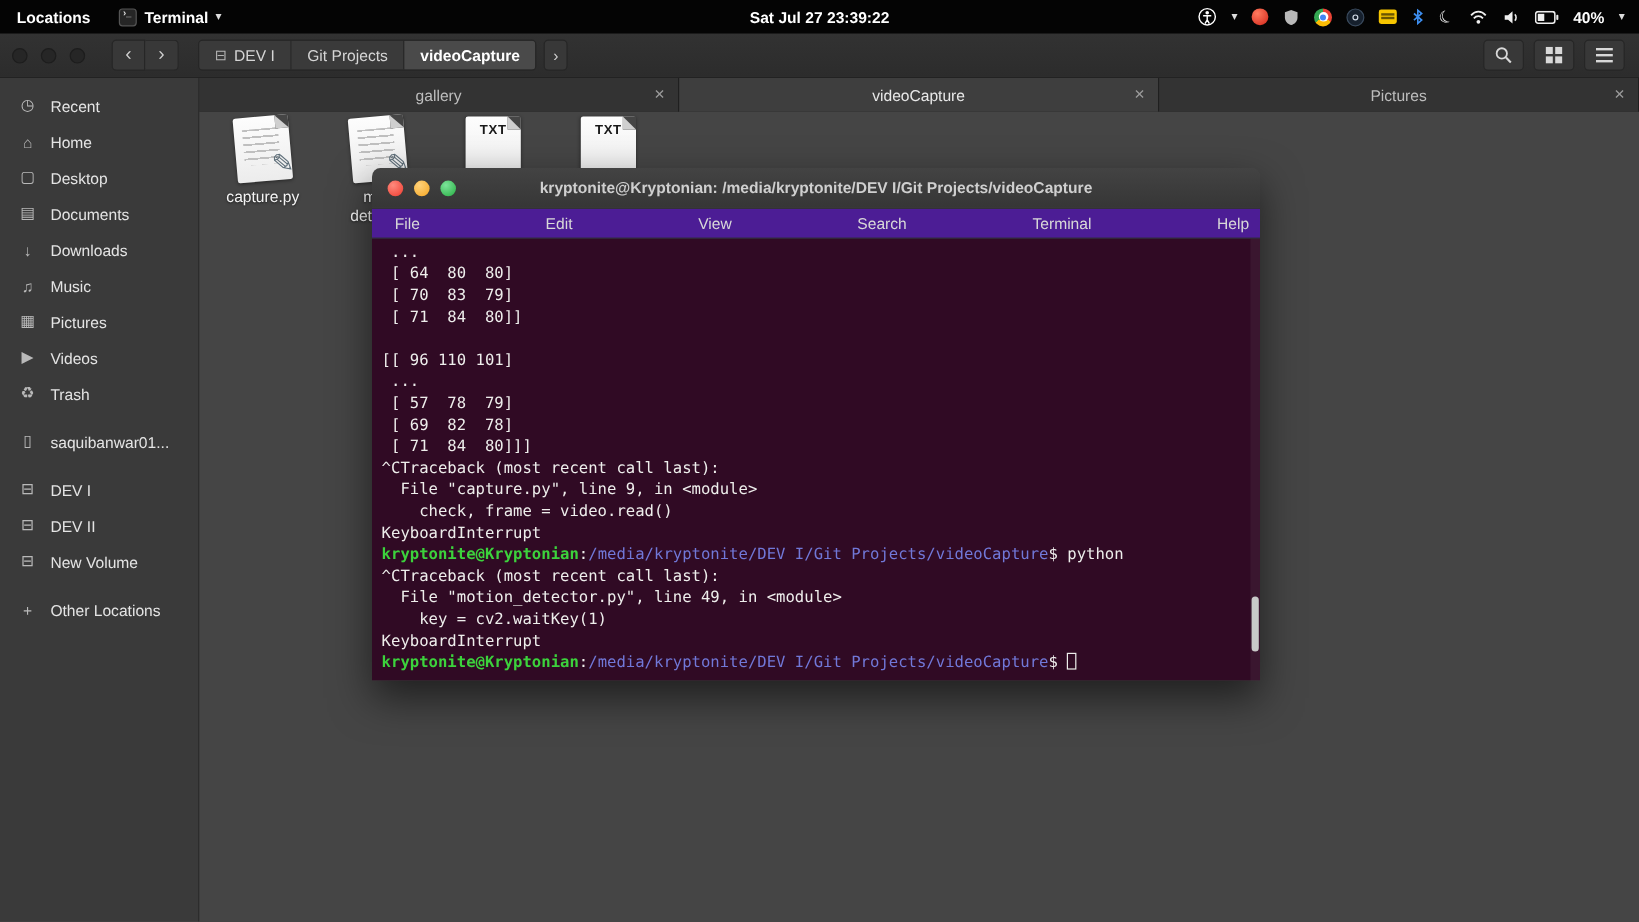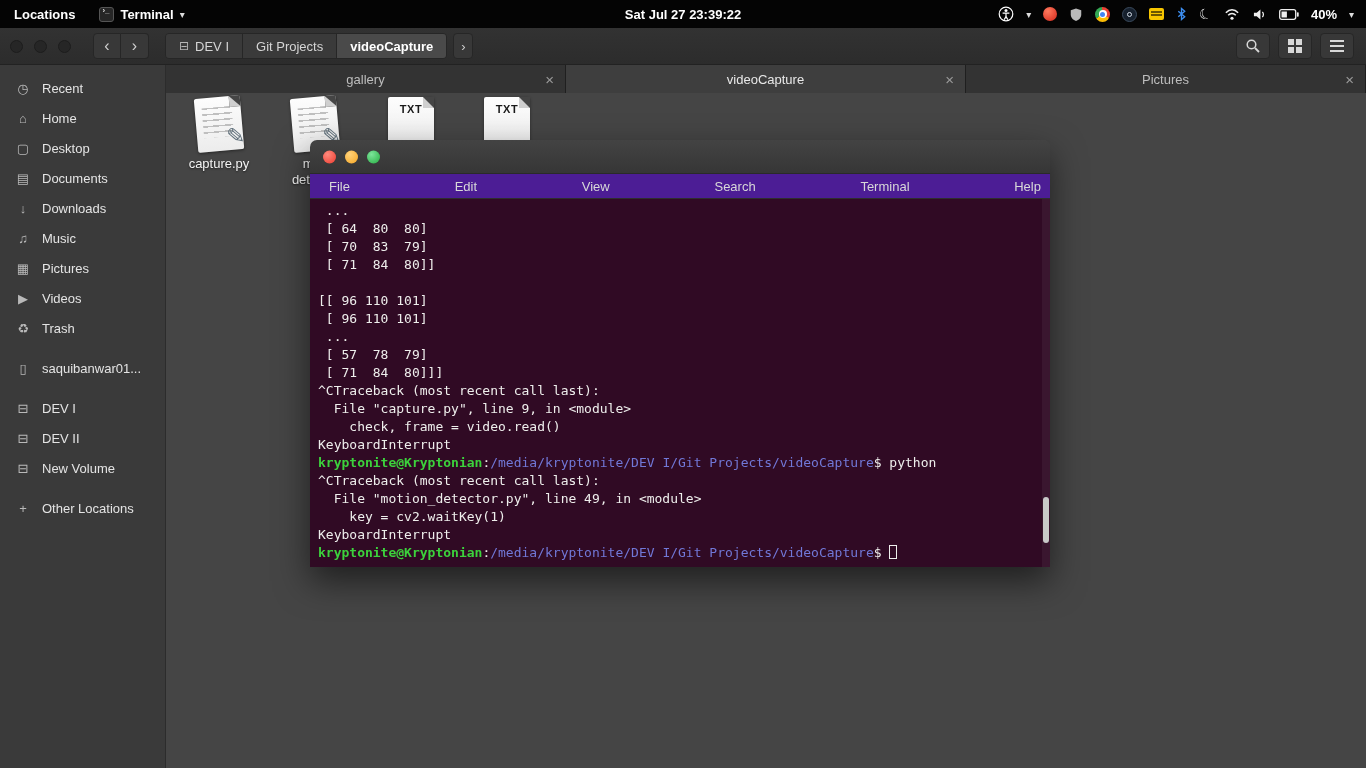--- a/index.html
+++ b/index.html
@@ -315,42 +315,43 @@
     </div>
   </div>
 
 <div class="term-win">
   <div class="term-title">
     <span class="lights">
       <span class="light l-close"></span>
       <span class="light l-min"></span>
       <span class="light l-max"></span>
     </span>
+    <span class="tt-text">kryptonite@Kryptonian: /media/kryptonite/DEV I/Git Projects/videoCapture</span>
   </div>
   <div class="term-menubar">
       <span class="tmenu-item">File</span>
       <span class="tmenu-item">Edit</span>
       <span class="tmenu-item">View</span>
       <span class="tmenu-item">Search</span>
       <span class="tmenu-item">Terminal</span>
       <span class="tmenu-item">Help</span>
     </div>
   <div class="term-body">
     <div class="term-scroll-trough">
       <div class="term-scroll-thumb"></div>
     </div>
       <div class="tl"><span> ...</span></div>
       <div class="tl"><span> [ 64  80  80]</span></div>
       <div class="tl"><span> [ 70  83  79]</span></div>
       <div class="tl"><span> [ 71  84  80]]</span></div>
       <div class="tl"><span></span></div>
       <div class="tl"><span>[[ 96 110 101]</span></div>
-      <div class="tl"><span> [ 96 110 101]</span></div>
       <div class="tl"><span> ...</span></div>
       <div class="tl"><span> [ 57  78  79]</span></div>
+      <div class="tl"><span> [ 69  82  78]</span></div>
       <div class="tl"><span> [ 71  84  80]]]</span></div>
       <div class="tl"><span>^CTraceback (most recent call last):</span></div>
       <div class="tl"><span>  File "capture.py", line 9, in &lt;module&gt;</span></div>
       <div class="tl"><span>    check, frame = video.read()</span></div>
       <div class="tl"><span>KeyboardInterrupt</span></div>
       <div class="tl"><span class="c-green">kryptonite@Kryptonian</span><span class="c-fg">:</span><span class="c-blue">/media/kryptonite/DEV I/Git Projects/videoCapture</span><span class="c-fg">$ python</span></div>
       <div class="tl"><span>^CTraceback (most recent call last):</span></div>
       <div class="tl"><span>  File "motion_detector.py", line 49, in &lt;module&gt;</span></div>
       <div class="tl"><span>    key = cv2.waitKey(1)</span></div>
       <div class="tl"><span>KeyboardInterrupt</span></div>

